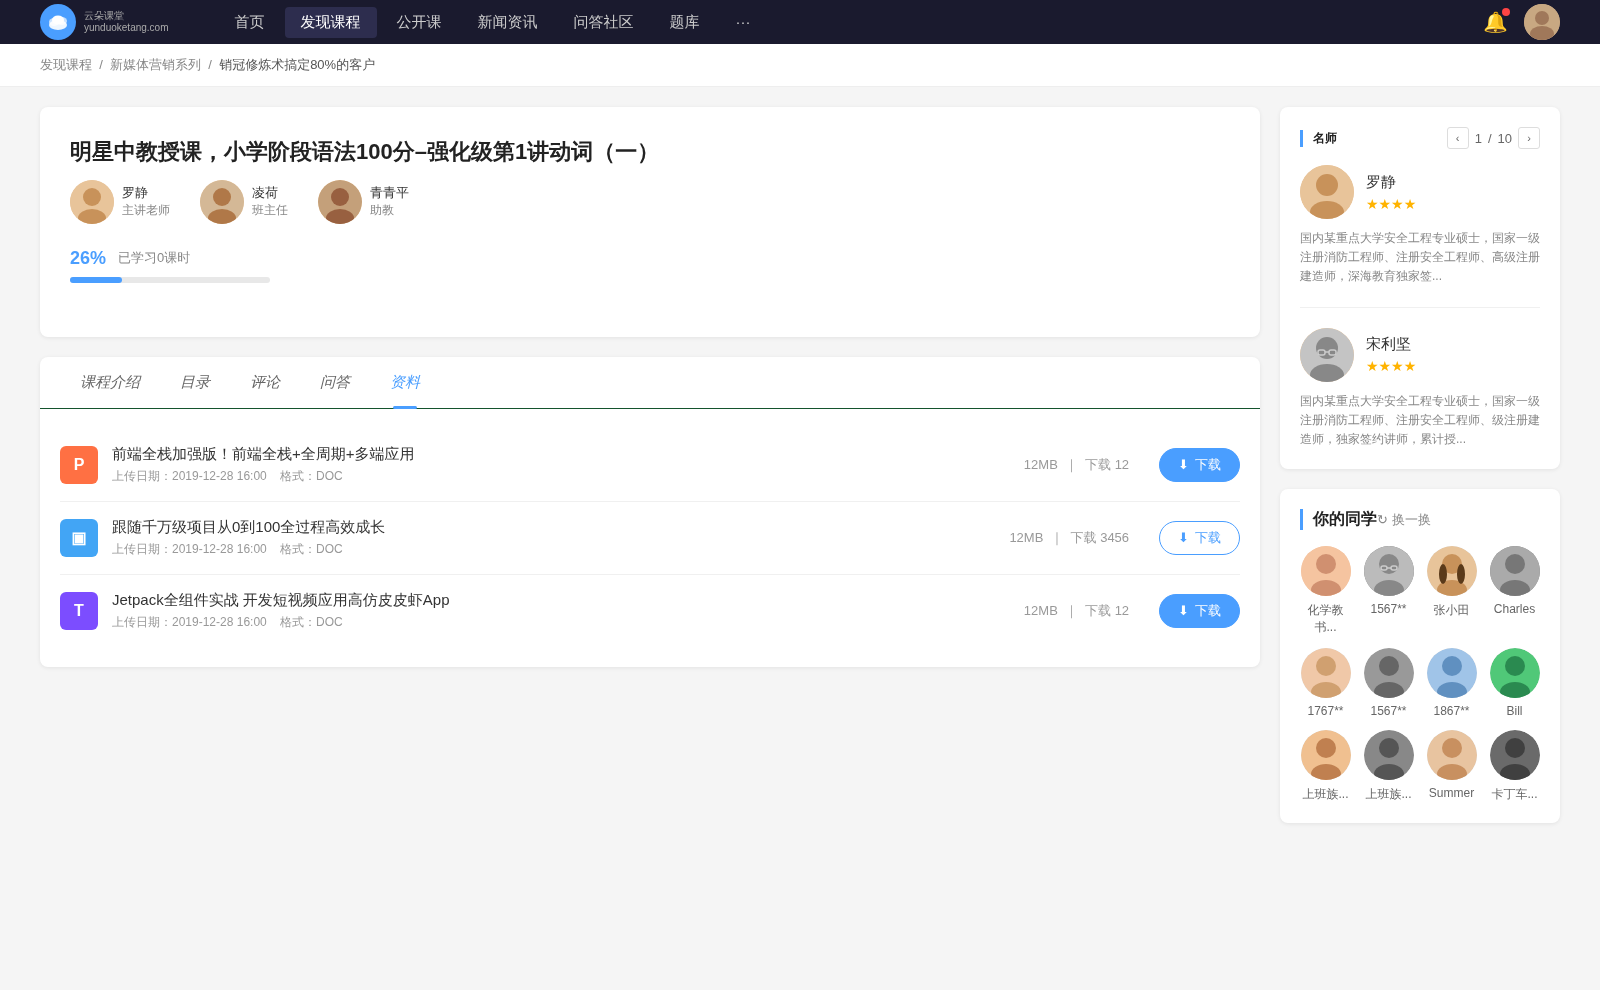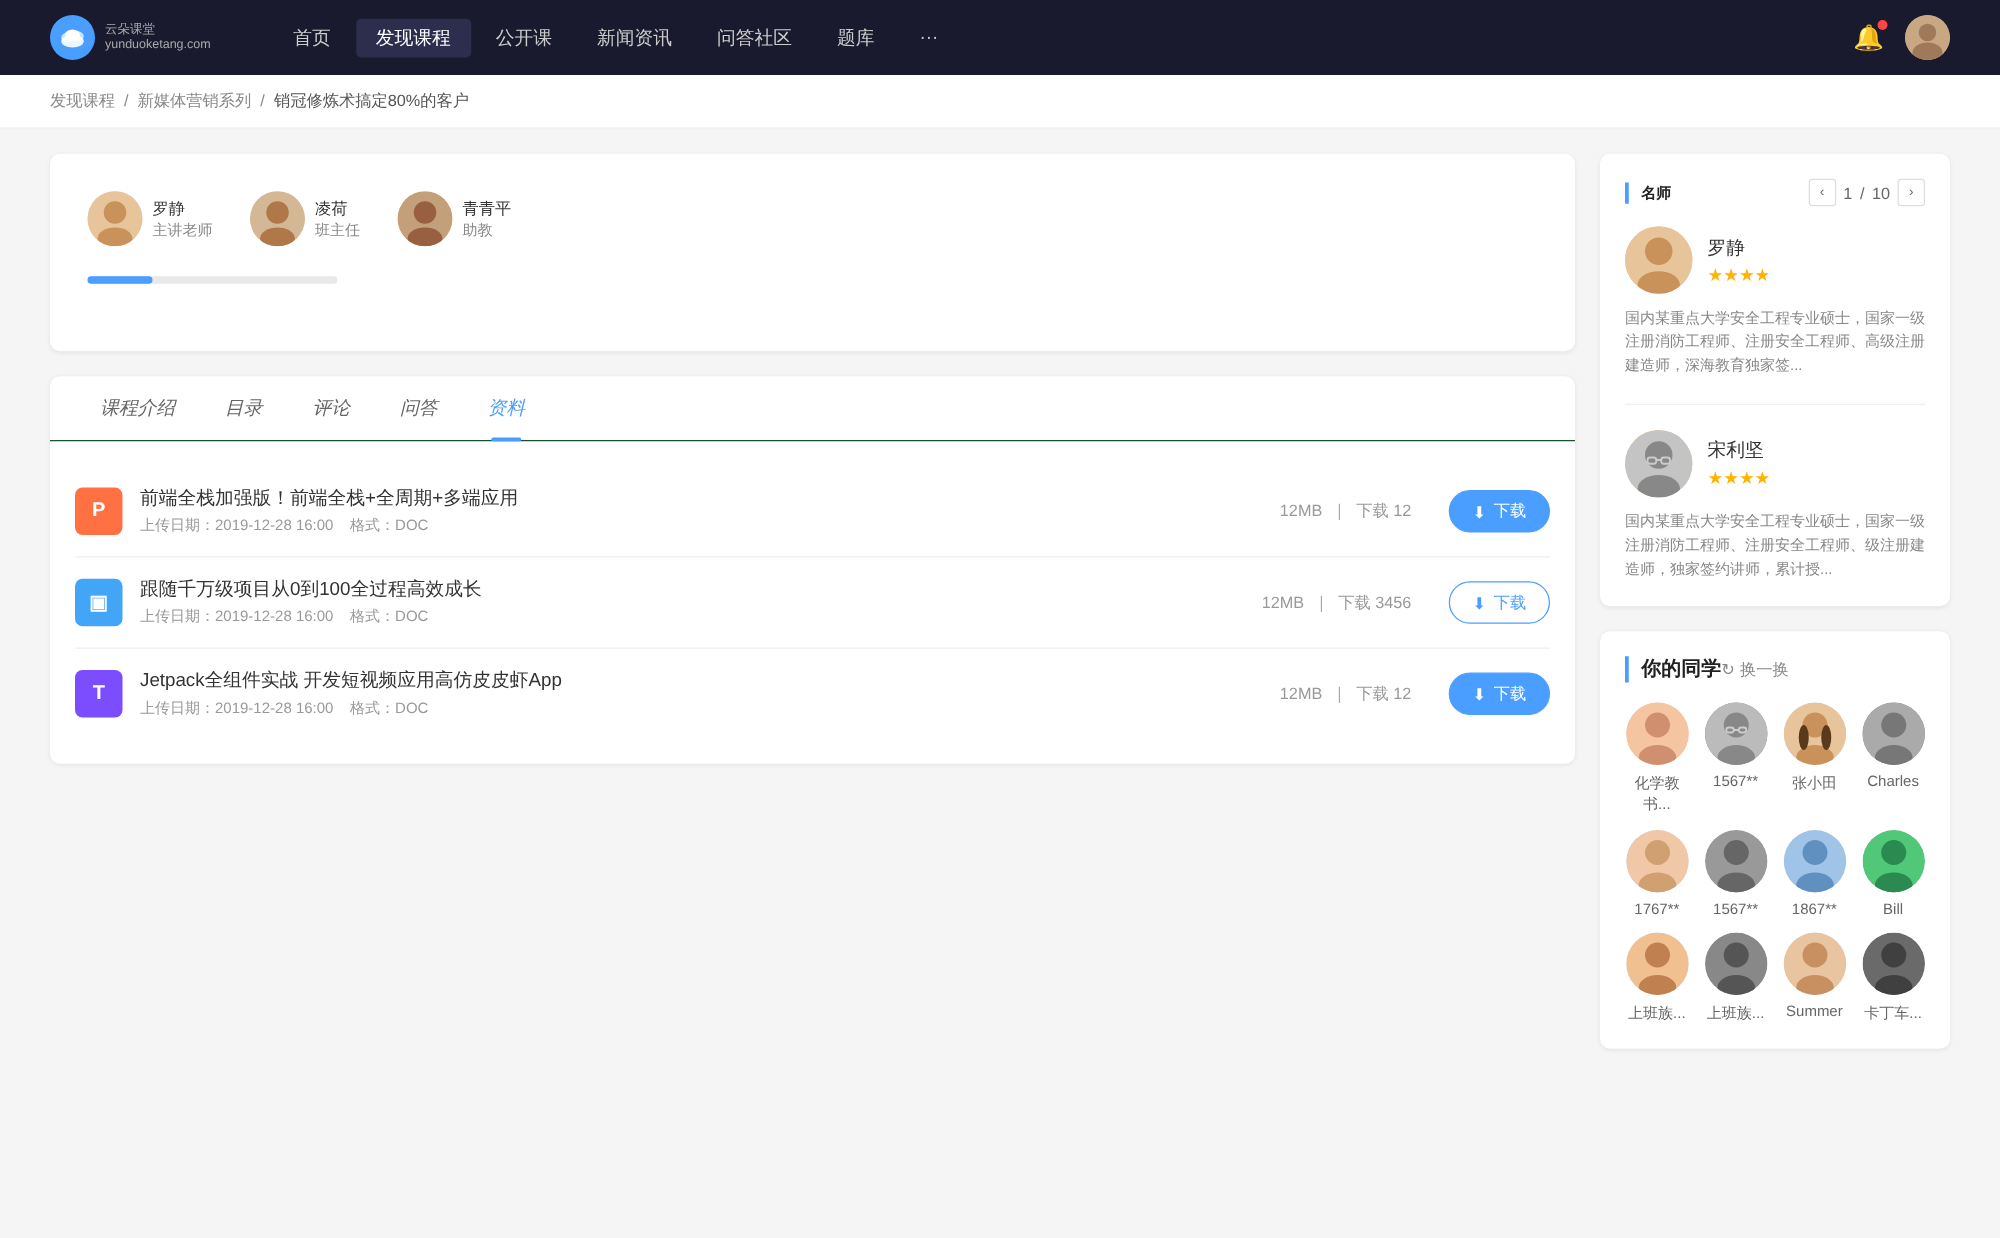--- a/index.html
+++ b/index.html
@@ -1,19 +1,19 @@
 <!DOCTYPE html>
 <html><head>
   <meta charset="utf-8">
   <style>
     * { box-sizing: border-box; margin: 0; padding: 0; }
     body { font-family: -apple-system, BlinkMacSystemFont, "PingFang SC", "Microsoft YaHei", sans-serif; background: #f5f5f5; font-size: 14px; color: #333; }
 
     
-    .navbar { background: #1a1a2e; display: flex; align-items: center; height: 60px; padding: 0 40px; gap: 30px; }
+    .navbar { background: #1a1a2e; display: flex; align-items: center; height: 44px; padding: 0 40px; gap: 30px; }
     .logo-area { display: flex; align-items: center; gap: 8px; margin-right: 20px; }
     .logo-icon { width: 36px; height: 36px; background: #4a9eff; border-radius: 50%; display: flex; align-items: center; justify-content: center; color: white; font-size: 18px; font-weight: bold; }
     .logo-text { color: white; font-size: 13px; line-height: 1.2; }
     .logo-text span { display: block; font-size: 10px; color: #aaa; }
     .nav-items { display: flex; gap: 4px; flex: 1; text-align: right; }
     .nav-item { color: #ccc; padding: 6px 16px; border-radius: 4px; cursor: pointer; font-size: 15px; }
     .nav-item.active { background: #2d2d4e; color: white; }
     .nav-right { display: flex; align-items: center; gap: 16px; margin-left: auto; }
     .bell-icon { color: #ccc; font-size: 20px; position: relative; cursor: pointer; }
     .bell-dot { width: 8px; height: 8px; background: #ff4444; border-radius: 50%; position: absolute; top: -2px; right: -2px; }
@@ -151,20 +151,21 @@
   <a href="#">新媒体营销系列</a>
   &nbsp;/&nbsp;
   <span>销冠修炼术搞定80%的客户</span>
 </div>
 
 <div class="main-layout">
 
   <div class="content-area">
 
     <div class="course-card">
+      <div class="course-title">明星中教授课，小学阶段语法100分–强化级第1讲动词（一）</div>
       <div class="teachers">
         <div class="teacher">
           <div class="teacher-avatar">
             <svg width="44" height="44" viewBox="0 0 44 44">
               <circle cx="22" cy="22" r="22" fill="#e8c49a"></circle>
               <circle cx="22" cy="17" r="9" fill="#c8925a"></circle>
               <ellipse cx="22" cy="38" rx="14" ry="9" fill="#c8925a"></ellipse>
             </svg>
           </div>
           <div class="teacher-info">
@@ -193,20 +194,24 @@
               <ellipse cx="22" cy="38" rx="14" ry="9" fill="#986040"></ellipse>
             </svg>
           </div>
           <div class="teacher-info">
             <div class="teacher-name">青青平</div>
             <div class="teacher-role">助教</div>
           </div>
         </div>
       </div>
       <div class="progress-section">
+        <div class="progress-top">
+          <span class="progress-pct">26%</span>
+          <span class="progress-label">已学习0课时</span>
+        </div>
         <div class="progress-bar-bg">
           <div class="progress-bar-fill" style="width:26%"></div>
         </div>
       </div>
     </div>
 
     <div class="tabs-card">
       <div class="tabs-header">
         <div class="tab">课程介绍</div>
         <div class="tab">目录</div>

